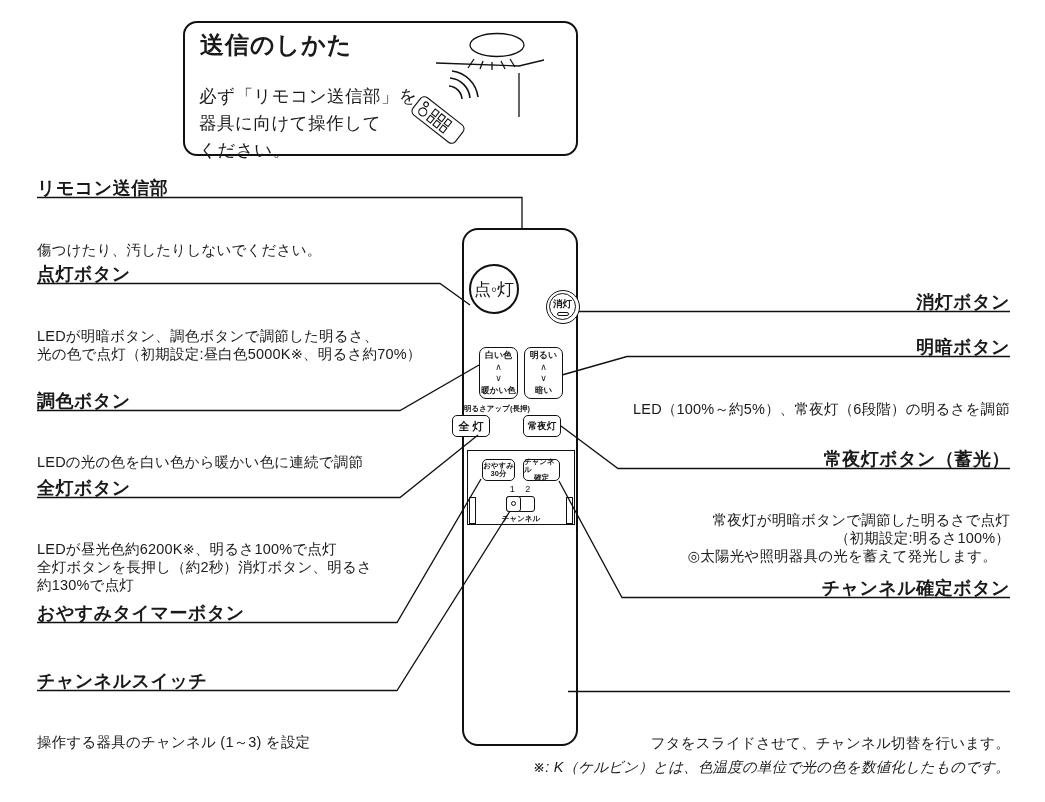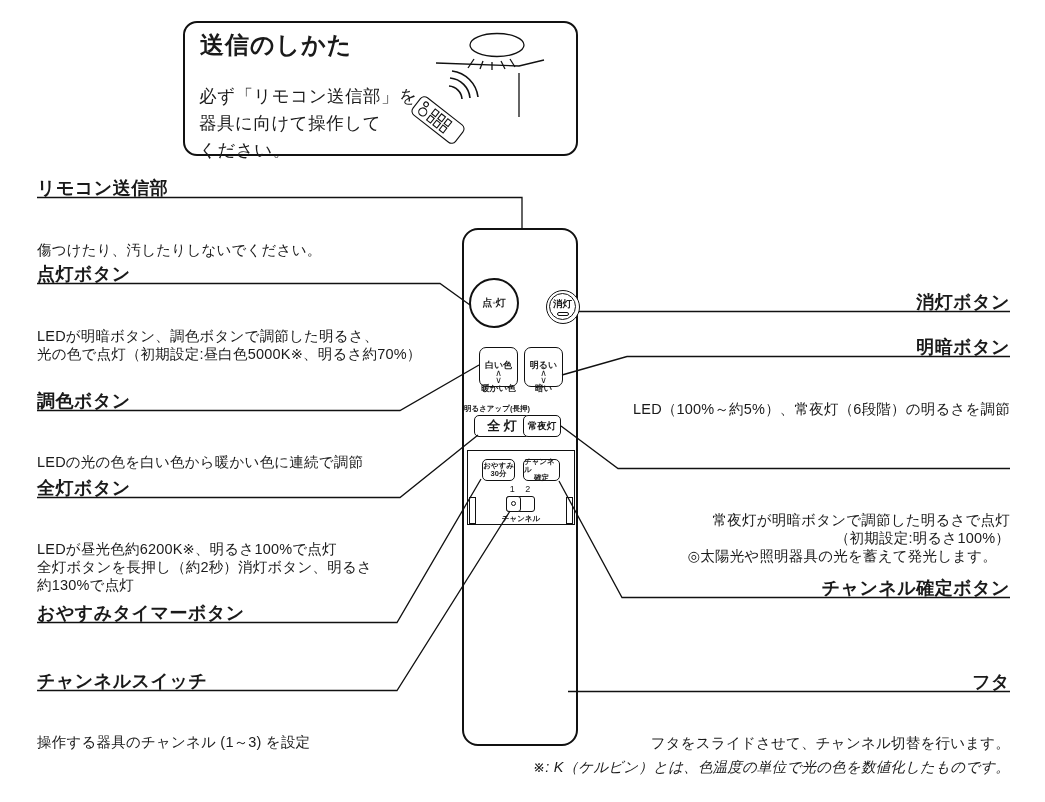--- a/index.html
+++ b/index.html
@@ -20,27 +20,27 @@
   .lab-desc{position:absolute;font-size:14.5px;line-height:18.5px;letter-spacing:0.2px;white-space:nowrap;z-index:3;margin-top:39px;}
   .right{text-align:right;}
   
   .remote-body{
     left:462px;top:228px;width:116px;height:518px;background:#fff;
     border:2.5px solid #111;border-radius:16px;z-index:2;box-sizing:border-box;
   }
   .btn{position:absolute;box-sizing:border-box;border:1.5px solid #111;background:#fff;
        display:flex;flex-direction:column;align-items:center;justify-content:center;z-index:2;}
   .circle{border-radius:50%;}
-  .on-btn{left:469px;top:278px;width:50px;height:50px;border-width:2px;font-size:10px;font-weight:700;letter-spacing:0px;}
+  .on-btn{left:469px;top:264px;width:50px;height:50px;border-width:2px;font-size:17px;font-weight:400;letter-spacing:0px;}
   .off-outer{left:546px;top:290px;width:34px;height:34px;border-width:1.5px;}
   .off-inner{position:absolute;left:2px;top:2px;width:27px;height:27px;border:1.2px solid #111;border-radius:50%;
              display:flex;flex-direction:column;align-items:center;justify-content:center;box-sizing:border-box;}
   .off-label{font-size:9.5px;font-weight:700;}
   .off-bar{width:12px;height:4px;border:1px solid #111;border-radius:2px;margin-top:1px;box-sizing:border-box;}
-  .rock-btn{width:39px;height:40px;border-radius:7px;justify-content:space-between;padding:13px 0;font-size:9px;font-weight:700;}
+  .rock-btn{width:39px;height:52px;border-radius:7px;justify-content:space-between;padding:3px 0;font-size:9px;font-weight:700;}
   .rock-btn .chev{font-size:9px;line-height:7px;font-weight:400;}
   .rock-top{font-size:9px;line-height:9px;}
   .rock-bottom{font-size:8.5px;line-height:9px;}
   .small-note{position:absolute;left:464px;top:404px;font-size:7.5px;font-weight:700;z-index:2;white-space:nowrap;}
   .flat-btn{height:22px;border-radius:5px;font-weight:700;}
   .two-line{font-size:7.5px;line-height:8px;font-weight:700;}
   .compartment{left:467px;top:450px;width:108px;height:75px;border:1.5px solid #111;box-sizing:border-box;background:#fff;z-index:2;}
   .rail{position:absolute;width:7px;height:27px;border:1px solid #111;box-sizing:border-box;background:#fff;z-index:2;}
   .ch-numbers{position:absolute;left:502px;top:484px;width:40px;text-align:center;font-size:9px;letter-spacing:4px;z-index:2;}
   .ch-switch{left:506px;top:496px;width:29px;height:16px;border:1.5px solid #111;border-radius:3px;z-index:2;background:#fff;box-sizing:border-box;}
@@ -82,27 +82,27 @@
   <div class="lab-head" style="left:37px;top:601px">おやすみタイマーボタン</div>
 
   <div class="lab-head" style="left:37px;top:669px">チャンネルスイッチ</div>
   <div class="lab-desc" style="left:37px;top:694px">操作する器具のチャンネル (1～3) を設定</div>
 
   <div class="lab-head right" style="left:560px;top:335px;width:450px">明暗ボタン</div>
 
   <div class="lab-head right" style="left:560px;top:290px;width:450px">消灯ボタン</div>
   <div class="lab-desc right" style="left:560px;top:361px;width:450px">LED（100%～約5%）、常夜灯（6段階）の明るさを調節</div>
 
+  <div class="lab-head right" style="left:560px;top:447px;width:450px">常夜灯ボタン（蓄光）</div>
   <div class="lab-desc right" style="left:560px;top:472px;width:450px">常夜灯が明暗ボタンで調節した明るさで点灯</div>
   <div class="lab-desc right" style="left:560px;top:490px;width:450px">（初期設定:明るさ100%）</div>
   <div class="lab-desc right" style="left:547px;top:508px;width:450px">◎太陽光や照明器具の光を蓄えて発光します。</div>
 
   <div class="lab-head right" style="left:560px;top:576px;width:450px">チャンネル確定ボタン</div>
 
-  <div class="lab-head right" style="left:560px;top:670px;width:450px">フタ</div>
   <div class="lab-desc right" style="left:560px;top:695px;width:450px">フタをスライドさせて、チャンネル切替を行います。</div>
 
   <div class="footnote">※: K（ケルビン）とは、色温度の単位で光の色を数値化したものです。</div>
 
   <div class="abs remote-body"></div>
 
   <div class="btn circle on-btn">
     <span>点◦灯</span>
   </div>
 
@@ -122,21 +122,21 @@
 
   <div class="btn rock-btn" style="left:524px;top:347px">
     <span class="rock-top">明るい</span>
     <span class="chev">∧</span>
     <span class="chev">∨</span>
     <span class="rock-bottom">暗い</span>
   </div>
 
   <div class="small-note">明るさアップ(長押)</div>
 
-  <div class="btn flat-btn" style="left:474px;top:415px;width:56px;font-size:13px">
+  <div class="btn flat-btn" style="left:452px;top:415px;width:38px;font-size:11px">
     <span>全 灯</span>
   </div>
   <div class="btn flat-btn" style="left:523px;top:415px;width:38px;font-size:9.5px">
     <span>常夜灯</span>
   </div>
 
   <div class="abs compartment"></div>
   <div class="rail" style="left:469px;top:497px"></div>
   <div class="rail" style="left:566px;top:497px"></div>
 

